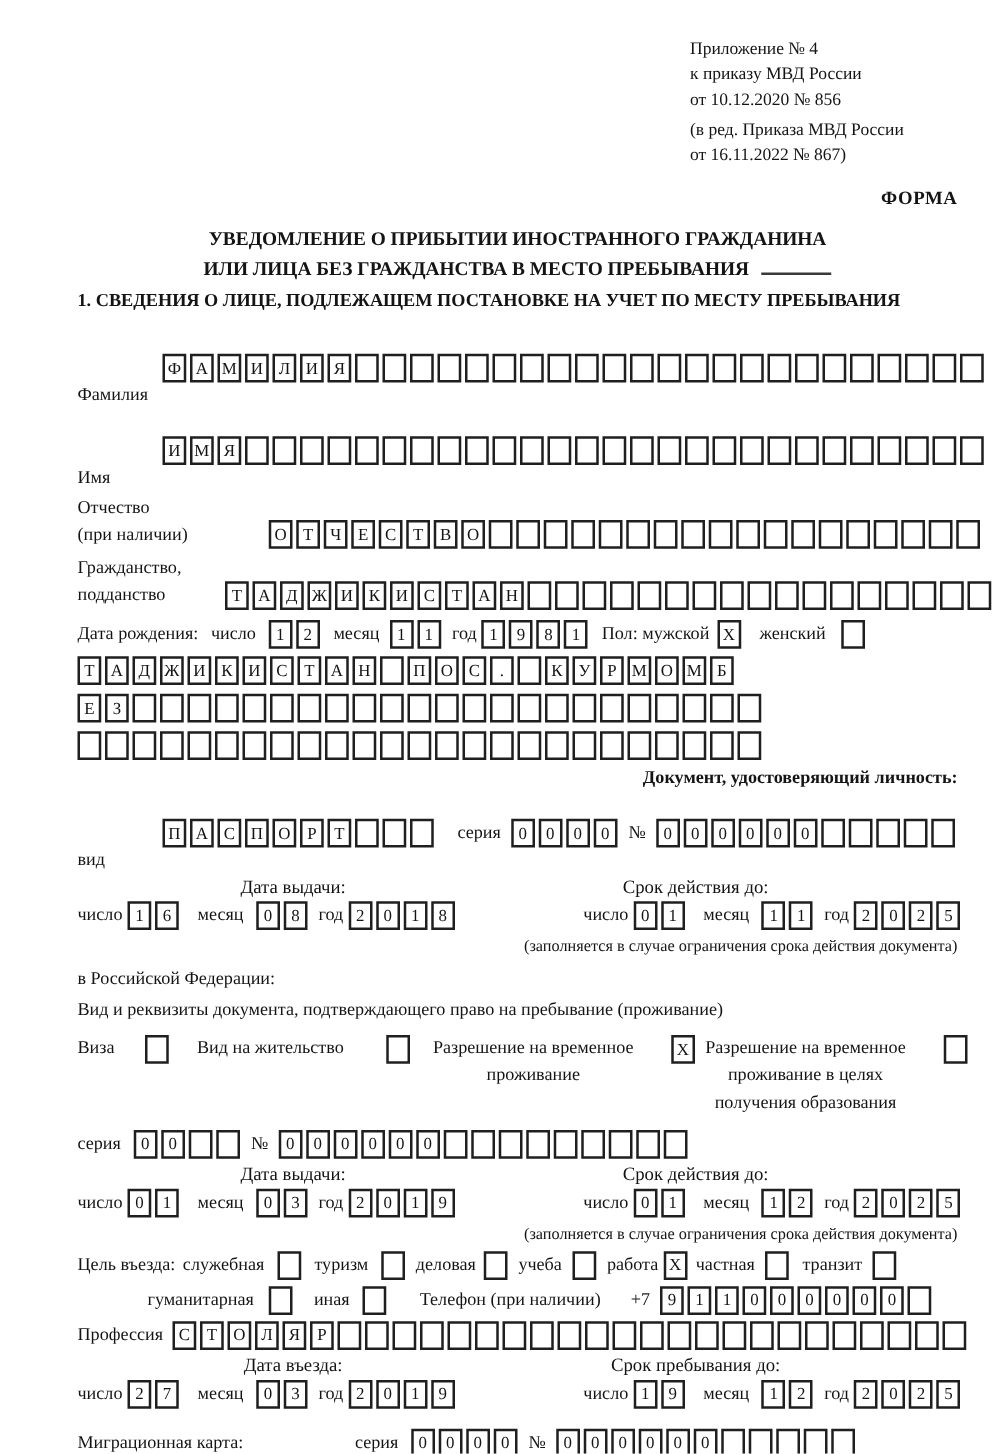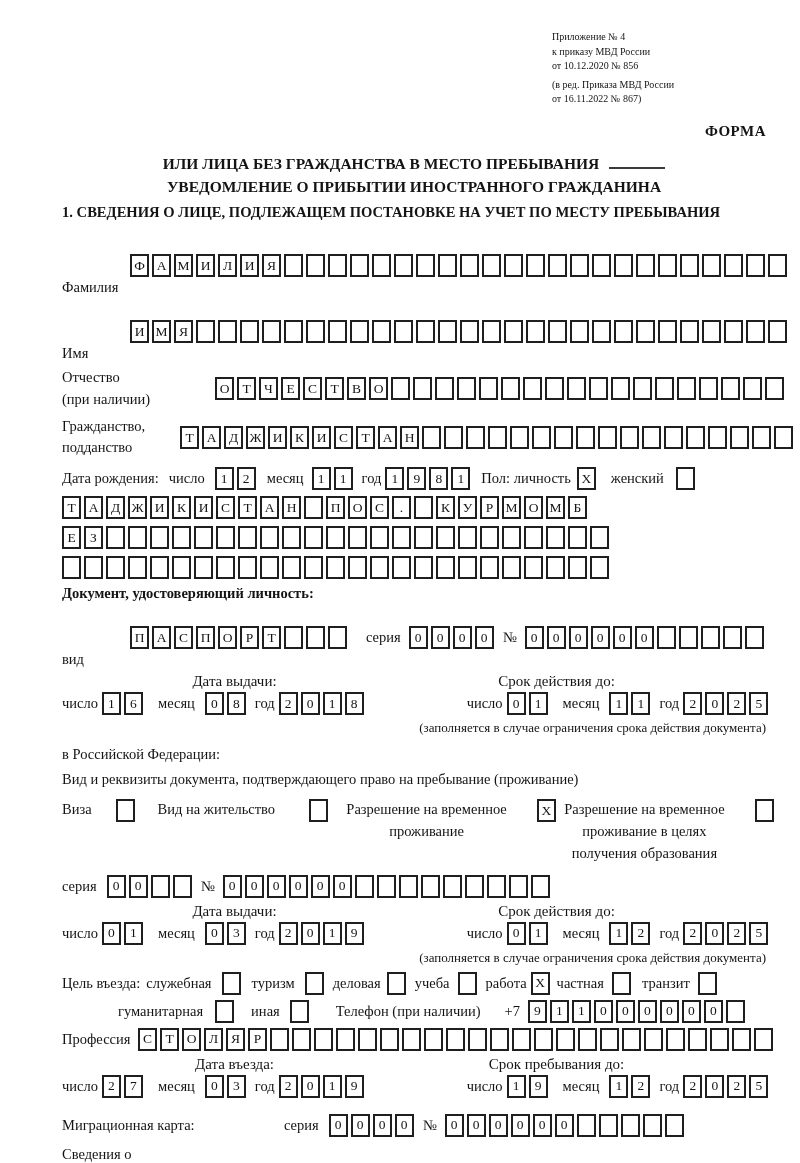--- a/index.html
+++ b/index.html
@@ -2,46 +2,46 @@
 <html><head>
 <meta charset="utf-8">
 <style>
   html,body{margin:0;padding:0;background:#ffffff;}
   .page{
     width:800px;height:1163px;box-sizing:border-box;overflow:hidden;
     background:#fff;color:#141414;
     font-family:"Liberation Serif","DejaVu Serif",serif;
     padding:30px 34px 0 62px;position:relative;
   }
-  .appendix{margin-left:490px;font-size:10px;line-height:1.45;}
+  .appendix{margin-left:490px;font-size:14px;line-height:1.45;}
   .appendix .rev{margin-top:4px;white-space:pre-line;}
   .forma{text-align:right;font-weight:bold;font-size:15px;margin-top:16px;letter-spacing:.5px;}
   .title{text-align:center;font-weight:bold;font-size:15.5px;line-height:1.5;margin-top:12px;}
   .tline{display:inline-block;width:56px;border-bottom:2.5px solid #3a3a3a;margin-left:10px;height:12px;}
   .sec1{font-weight:bold;font-size:14.6px;margin-top:6px;margin-bottom:14px;}
   .frow{display:flex;align-items:center;margin-bottom:5px;min-height:23px;}
-  .frow.top{align-items:center;}
+  .frow.top{align-items:flex-end;}
   .lbl{font-size:14.5px;flex:0 0 auto;}
   .lbl-lines{font-size:14.5px;white-space:pre-line;line-height:1.5;flex:0 0 auto;}
   .w68{width:68px;margin-top:44px;}
   .w118{width:118px;}
   .w125{width:125px;}
   .w153{width:153px;}
   .boxes{display:inline-flex;flex-wrap:nowrap;flex:0 0 auto;}
   .box{
     display:inline-flex;justify-content:center;align-items:center;
     width:15px;height:19px;border:2px solid #1f1f1f;margin-right:3px;
     font-size:13.5px;line-height:1;flex:0 0 auto;background:#fff;
   }
   .stack{display:flex;flex-direction:column;gap:7px;}
   .g4{margin-left:4px;}.g6{margin-left:6px;}.g8{margin-left:8px;}
   .g10{margin-left:10px;}.g12{margin-left:12px;}.g14{margin-left:14px;}
   .g16{margin-left:16px;}.g20{margin-left:20px;}.g24{margin-left:24px;}
   .g70{margin-left:70px;}.g100{margin-left:100px;}
-  .center-b{text-align:left;font-weight:bold;font-size:14.5px;margin:6px 0 5px 0;}
+  .center-b{text-align:right;font-weight:bold;font-size:14.5px;margin:6px 0 5px 0;}
   .dhead{display:flex;font-size:15px;margin-bottom:2px;margin-top:4px;}
   .dh-l{width:345px;text-align:center;}
   .dh-r{flex:1;text-align:center;padding-right:60px;}
   .note-r{text-align:right;font-size:13px;margin-top:0;margin-bottom:6px;}
   .intro{font-size:14.5px;line-height:1.7;}
   .optrow{display:flex;align-items:flex-start;margin:8px 0 10px 0;}
   .opt{display:flex;align-items:flex-start;gap:20px;}
   .opt .lbl-lines{text-align:center;}
 </style>
 </head>
@@ -53,22 +53,22 @@
     <div>Приложение № 4</div>
     <div>к приказу МВД России</div>
     <div>от 10.12.2020 № 856</div>
     <div class="rev">(в ред. Приказа МВД России
 от 16.11.2022 № 867)</div>
   </div>
 
   <div class="forma">ФОРМА</div>
 
   <div class="title">
+    <div>УВЕДОМЛЕНИЕ О ПРИБЫТИИ ИНОСТРАННОГО ГРАЖДАНИНА</div>
     <div><span>ИЛИ ЛИЦА БЕЗ ГРАЖДАНСТВА В МЕСТО ПРЕБЫВАНИЯ</span><span class="tline"></span></div>
-    <div>УВЕДОМЛЕНИЕ О ПРИБЫТИИ ИНОСТРАННОГО ГРАЖДАНИНА</div>
   </div>
 
   <div class="sec1">1. СВЕДЕНИЯ О ЛИЦЕ, ПОДЛЕЖАЩЕМ ПОСТАНОВКЕ НА УЧЕТ ПО МЕСТУ ПРЕБЫВАНИЯ</div>
 
   <div class="frow">
     <span class="lbl w68">Фамилия</span>
     <span class="boxes">
         <span class="box">Ф</span>
         <span class="box">А</span>
         <span class="box">М</span>
@@ -218,21 +218,21 @@
         <span class="box">1</span>
         <span class="box">1</span>
       </span>
     <span class="lbl g6">год</span>
     <span class="boxes g4">
         <span class="box">1</span>
         <span class="box">9</span>
         <span class="box">8</span>
         <span class="box">1</span>
       </span>
-    <span class="lbl g8">Пол: личность</span>
+    <span class="lbl g8">Пол: мужской</span>
     <span class="boxes g6">
         <span class="box">X</span>
       </span>
     <span class="lbl g12">женский</span>
     <span class="boxes g12">
         <span class="box"></span>
       </span>
   </div>
 
   <div class="frow top" style="margin-top:6px;">

